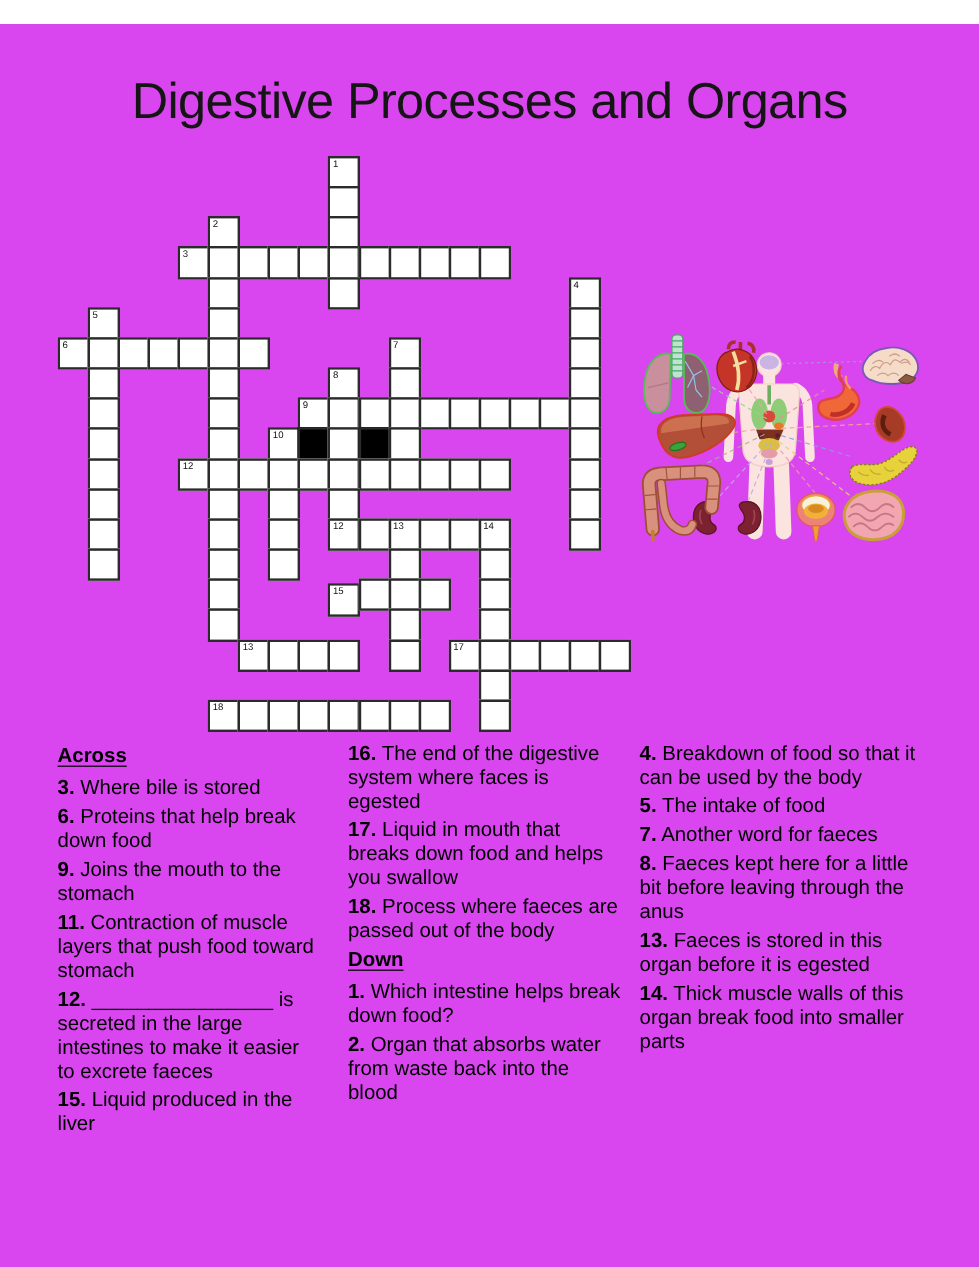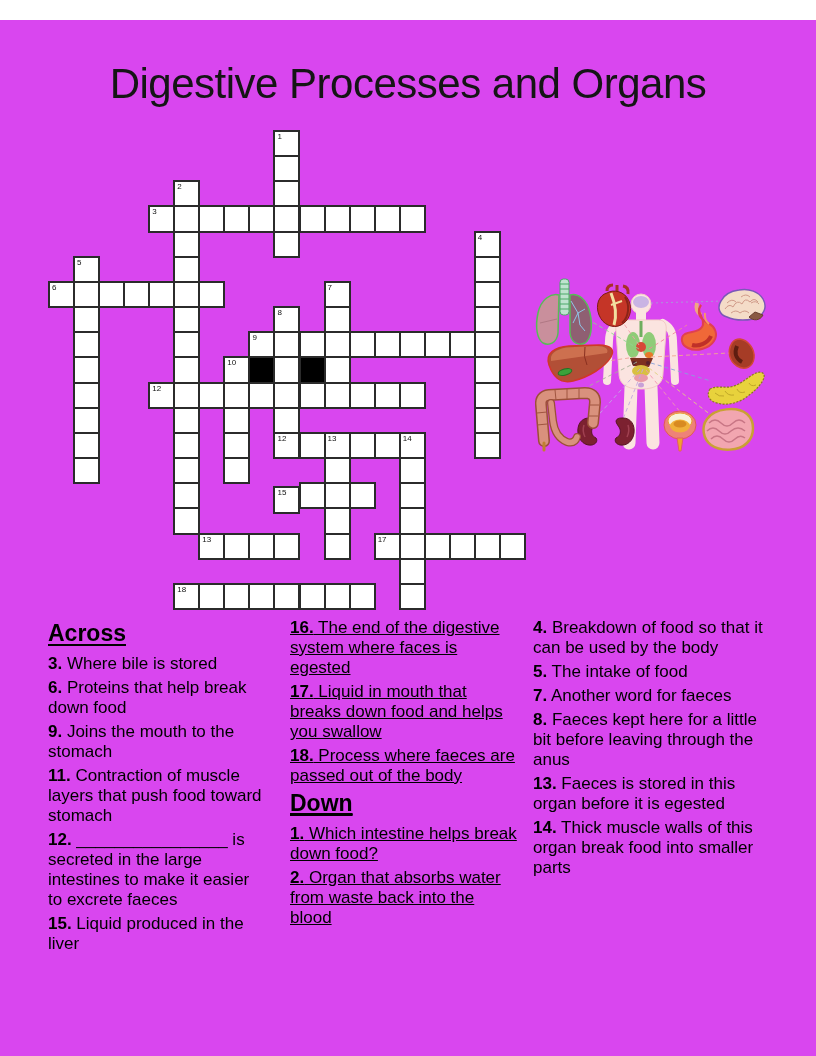--- a/index.html
+++ b/index.html
@@ -7,23 +7,23 @@
         font-family:"Liberation Sans", sans-serif;color:#000;margin-top:20px;}
   .title{position:absolute;top:40px;left:0;width:816px;margin:0;text-align:center;
          font-size:42px;font-weight:500;letter-spacing:-0.5px;color:#151515;}
   #grid{position:absolute;left:48px;top:110px;width:480px;height:481px;}
   .cell{position:absolute;box-sizing:border-box;border:2px solid #2b2b2b;background:#ffffff;}
   .cell.black{background:#000000;}
   .cellnum{position:absolute;top:0px;left:2px;font-size:8px;line-height:10px;color:#111;}
   #illustration{position:absolute;left:527px;top:253px;width:245px;height:180px;}
   #clues .clue-col{position:absolute;top:598px;}
   #clues .clue-col:nth-child(1){left:48px;width:214px;}
-  #clues .clue-col:nth-child(2){left:290px;width:228px;text-decoration:underline;}
+  #clues .clue-col:nth-child(2){left:290px;width:228px;}
   #clues .clue-col:nth-child(3){left:533px;width:238px;}
-  .clue-header{font-size:23px;font-weight:700;text-decoration:underline;
+  .clue-header{font-size:17px;font-weight:700;text-decoration:underline;
                text-underline-offset:3px;margin:2px 0 7px 0;}
   .clue{font-size:17px;line-height:20px;margin:0 0 4px 0;}
   .clue b{font-weight:700;}
 </style>
 </head>
 <body>
 
 <div class="page">
 
   <h1 class="title">Digestive Processes and Organs</h1>

